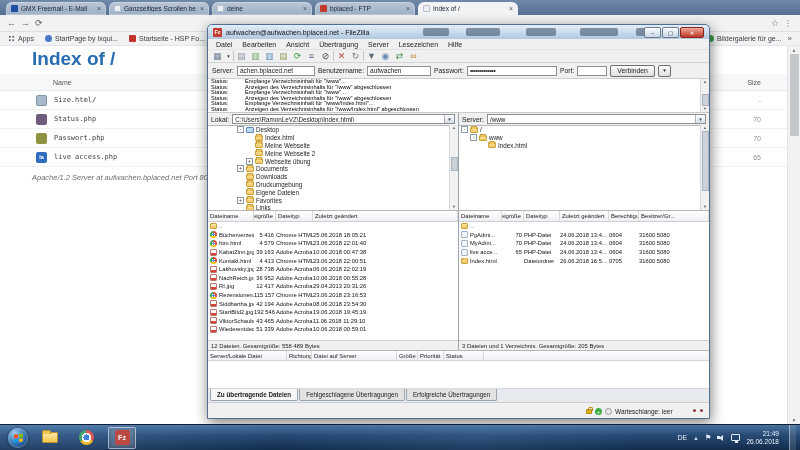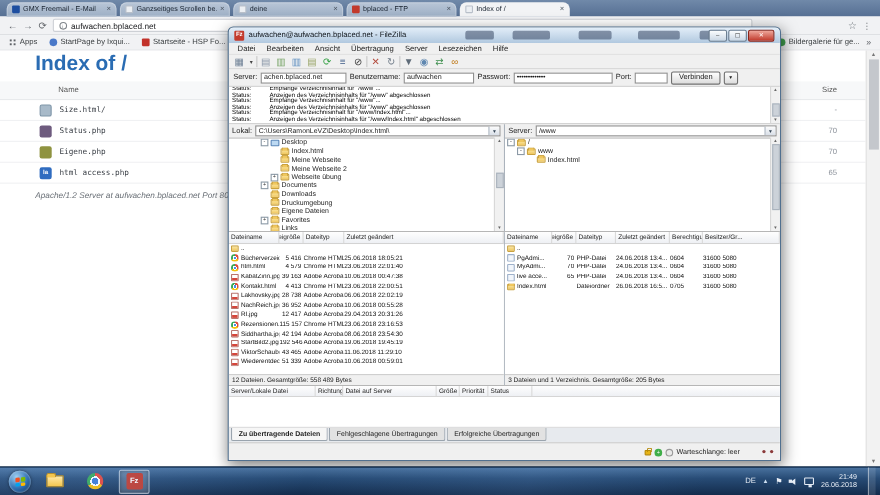--- a/index.html
+++ b/index.html
@@ -254,24 +254,20 @@
         <div class="tab active" data-name="browser-tab">
           <span class="tab-fav ic-page" data-name="tab-favicon"></span>
           <span class="tab-label" data-name="tab-label">Index of /</span>
           <span class="tab-close" data-name="tab-close-icon">×</span>
         </div>
       </div>
     <div class="navbar" data-name="browser-toolbar">
       <span class="navbtn" data-name="back-icon">←</span>
       <span class="navbtn" data-name="forward-icon">→</span>
       <span class="navbtn" data-name="reload-icon">⟳</span>
-      <div class="omnibox" data-name="address-bar">
-        <span class="info-icon" data-name="site-info-icon">i</span>
-        <span class="url" data-name="url-text">aufwachen.bplaced.net</span>
-      </div>
       <span class="star-icon" data-name="bookmark-star-icon">☆</span>
       <span class="menu-dots" data-name="browser-menu-icon">⋮</span>
     </div>
     <div class="bookmarksbar" data-name="bookmarks-bar">
       <div style="display:flex;gap:11px;">
 
       <div class="bm" data-name="bookmark-item">
             <span class="bm-icon ic-apps" data-name="bookmark-favicon"></span>
             <span data-name="bookmark-label">Apps</span>
           </div>
@@ -316,28 +312,28 @@
               <span class="fico ic-mya" data-name="file-type-icon">
                 <span></span>
               </span>
               <span class="fname" data-name="file-link">Status.php</span>
               <span class="fsize" data-name="file-size">70</span>
             </div>
             <div class="lrow" data-name="PgAdmin.php">
               <span class="fico ic-pga" data-name="file-type-icon">
                 <span></span>
               </span>
-              <span class="fname" data-name="file-link">Eigene.php</span>
+              <span class="fname" data-name="file-link">Passwort.php</span>
               <span class="fsize" data-name="file-size">70</span>
             </div>
             <div class="lrow" data-name="live access.php">
               <span class="fico ic-la" data-name="file-type-icon">
                 <span>la</span>
               </span>
-              <span class="fname" data-name="file-link">html access.php</span>
+              <span class="fname" data-name="file-link">live access.php</span>
               <span class="fsize" data-name="file-size">65</span>
             </div>
           </div>
       </div>
       <div class="apache-footer" data-name="server-signature">Apache/1.2 Server at aufwachen.bplaced.net Port 80</div>
     </div>
     <div class="browser-scroll" data-name="page-scrollbar">
       <span class="scroll-arrow" data-name="scroll-up-icon">▲</span>
       <div class="browser-thumb" data-name="scrollbar-thumb"></div>
       <span class="scroll-arrow down" data-name="scroll-down-icon">▼</span>

